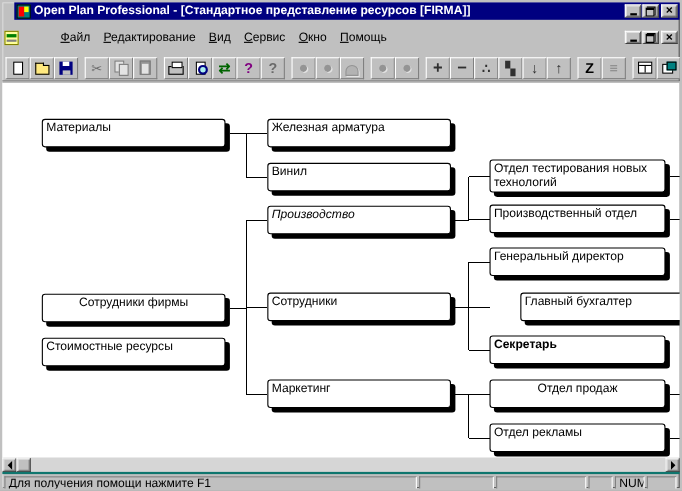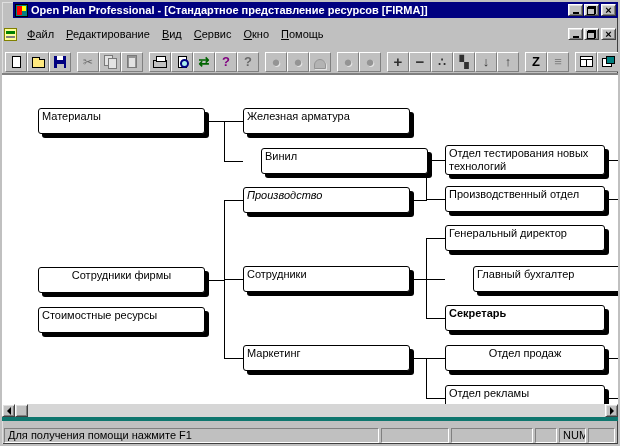--- a/index.html
+++ b/index.html
@@ -24,21 +24,21 @@
   .wbtn{width:15px;height:12px;background:var(--chrome);border:1px solid;border-color:#fff #404040 #404040 #fff;
         box-shadow:inset 1px 1px 0 #dfdfdf, inset -1px -1px 0 #808080;
         display:flex;align-items:center;justify-content:center;margin-left:1px;position:relative;}
   .wbtn.close{margin-left:2px;}
   .glyph-min{width:6px;height:2px;background:#000;margin-top:6px;}
   .glyph-restore{position:relative;width:9px;height:9px;}
   .glyph-restore::before{content:"";position:absolute;right:0;top:0;width:6px;height:5px;border:1px solid #000;border-top-width:2px;}
   .glyph-restore::after{content:"";position:absolute;left:0;bottom:0;width:6px;height:5px;border:1px solid #000;border-top-width:2px;background:var(--chrome);}
   .glyph-close{font-size:11px;font-weight:bold;color:#000;line-height:10px;}
   
-  .menubar{height:15px;display:flex;align-items:center;padding:16px 2px;flex:0 0 auto;}
+  .menubar{height:15px;display:flex;align-items:center;padding:16px 2px;flex:0 0 auto;gap:28px;}
   .doc-icon{width:13px;height:13px;margin-right:4px;position:relative;background:#ffff99;border:1px solid #808000;flex:0 0 auto;}
   .doc-icon::before{content:"";position:absolute;left:1px;top:2px;width:9px;height:3px;background:#008000;}
   .doc-icon::after{content:"";position:absolute;left:1px;bottom:2px;width:9px;height:2px;background:#808080;}
   #menu{display:flex;flex:1 1 auto;}
   .menu-item{font-size:11px;color:#000;padding:1px 6px;cursor:default;}
   .menu-item::first-letter{text-decoration:underline;}
   
   .toolbar{height:24px;display:flex;align-items:center;padding:1px 3px;flex:0 0 auto;
            border-bottom:1px solid #808080;box-shadow:0 1px 0 #fff;}
   .tgroup{display:flex;margin-right:6px;}
@@ -91,21 +91,21 @@
   .hscroll{height:13px;background:#d6d6d6;display:flex;flex:0 0 auto;align-items:stretch;}
   .sbtn{width:13px;background:var(--chrome);border:1px solid;border-color:#fff #404040 #404040 #fff;
         box-shadow:inset 1px 1px 0 #dfdfdf, inset -1px -1px 0 #808080;
         display:flex;align-items:center;justify-content:center;flex:0 0 auto;}
   .arr-left{width:0;height:0;border:4px solid transparent;border-right:4px solid #000;border-left:none;}
   .arr-right{width:0;height:0;border:4px solid transparent;border-left:4px solid #000;border-right:none;}
   .sthumb{width:13px;background:var(--chrome);border:1px solid;border-color:#fff #404040 #404040 #fff;
           box-shadow:inset 1px 1px 0 #dfdfdf, inset -1px -1px 0 #808080;flex:0 0 auto;}
   .strack{flex:1 1 auto;}
   
-  .statusbar{height:27px;display:flex;align-items:flex-end;padding:2px 2px 1px 2px;border-top:4px solid #0f766e;flex:0 0 auto;}
+  .statusbar{height:15px;display:flex;align-items:flex-start;padding:2px 2px 1px 2px;border-top:2px solid #0f766e;flex:0 0 auto;}
   .spanel{height:15px;border:1px solid;border-color:#808080 #fff #fff #808080;background:var(--chrome);
           font-size:11px;color:#000;padding:0 3px;margin-right:2px;white-space:nowrap;overflow:hidden;line-height:13px;flex:0 0 auto;}
 </style>
 </head>
 <body>
 
 <div class="window">
 
   <div class="titlebar">
     <span class="app-icon"></span>
@@ -277,21 +277,21 @@
       </div>
       <div class="node" style="left: 36px; top: 192px; width: 167px; height: 26px; text-align: center;">
         <span>Сотрудники фирмы</span>
       </div>
       <div class="node" style="left: 36px; top: 232px; width: 167px; height: 26px;">
         <span>Стоимостные ресурсы</span>
       </div>
       <div class="node" style="left: 241px; top: 33px; width: 167px; height: 26px;">
         <span>Железная арматура</span>
       </div>
-      <div class="node" style="left: 241px; top: 73px; width: 167px; height: 26px; margin-left: 18px;">
+      <div class="node" style="left: 241px; top: 73px; width: 167px; height: 26px;">
         <span>Винил</span>
       </div>
       <div class="node" style="left: 241px; top: 112px; width: 167px; height: 26px; font-style: italic;">
         <span>Производство</span>
       </div>
       <div class="node" style="left: 241px; top: 191px; width: 167px; height: 26px;">
         <span>Сотрудники</span>
       </div>
       <div class="node" style="left: 241px; top: 270px; width: 167px; height: 26px;">
         <span>Маркетинг</span>

